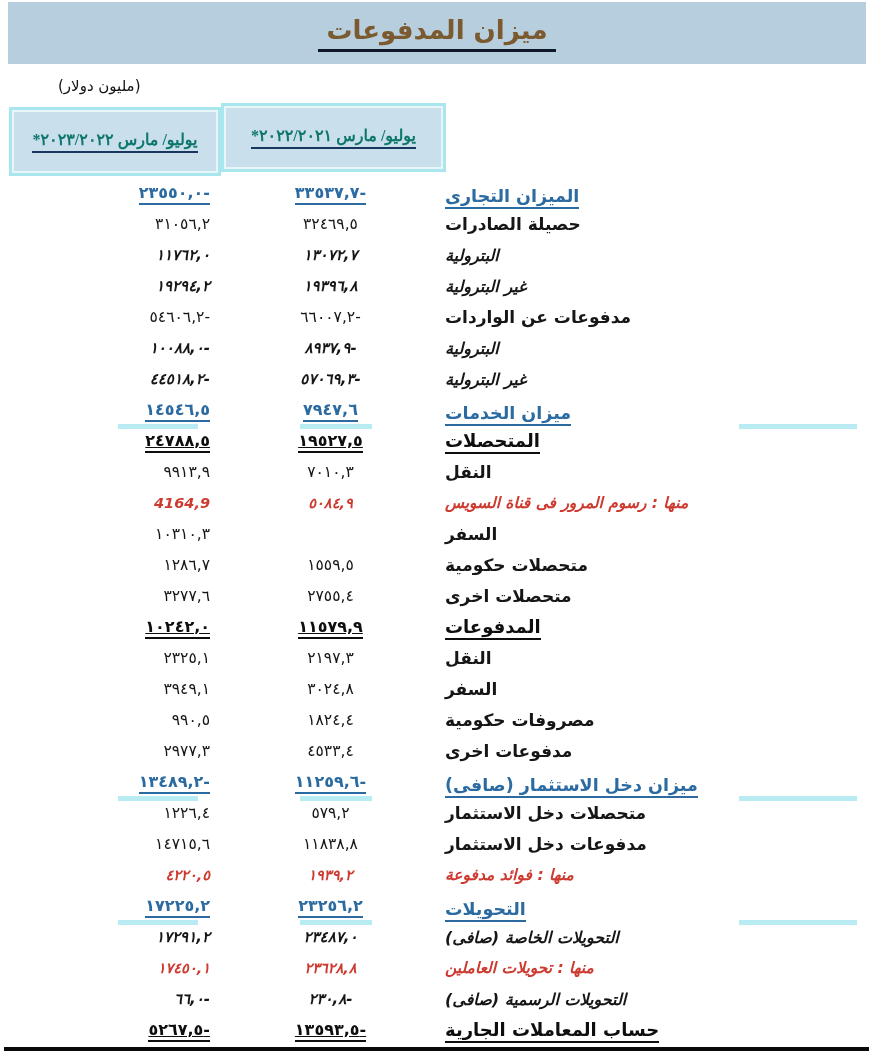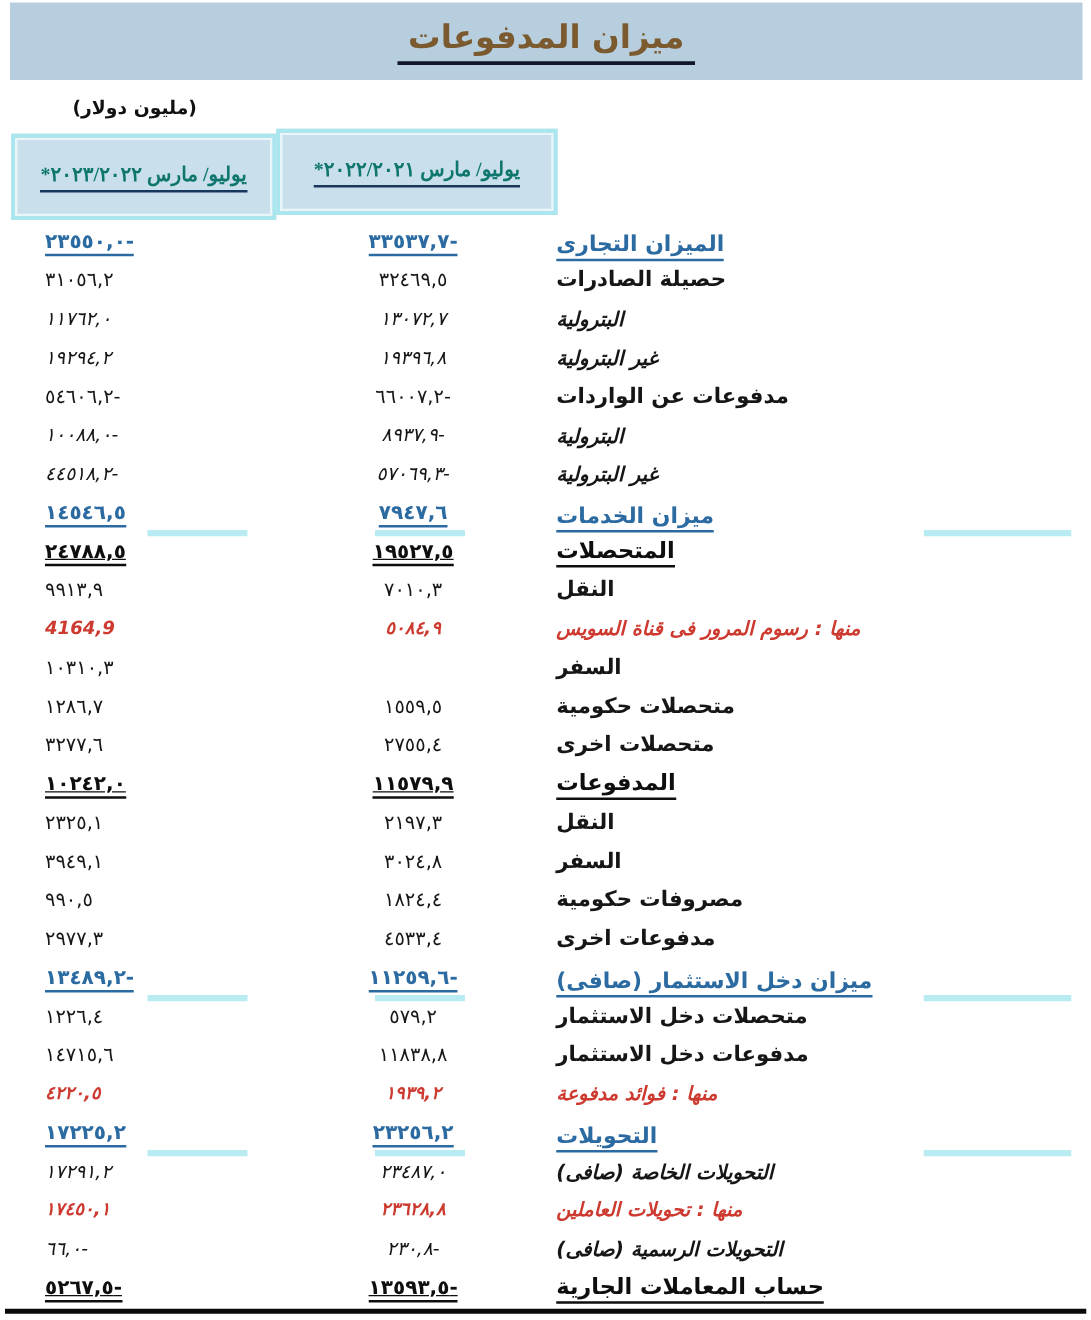--- a/index.html
+++ b/index.html
@@ -9,56 +9,56 @@
   }
   .band{
     position:absolute;top:2px;left:8px;right:7px;height:62px;background:#b7cede;
     display:flex;align-items:center;justify-content:center;
   }
   .title{
     font-size:26px;font-weight:bold;color:#7a5a2e;
     border-bottom:3px solid #0f172a;padding:0 8px 4px;white-space:nowrap;
   }
   .unit{
-    position:absolute;top:77px;left:58px;font-size:15px;font-weight:bold;color:#111;
+    position:absolute;top:77px;left:58px;font-size:15px;font-weight:normal;color:#111;
     direction:rtl;white-space:nowrap;
   }
   .colbox{
     position:absolute;background:#c9e0ec;border:3px solid #a9e6ee;
     box-shadow:inset 0 0 0 2px #e9f6f9;
     display:flex;align-items:center;justify-content:center;
   }
   .colbox.c1{top:103px;left:221px;width:219px;height:63px;}
   .colbox.c2{top:107px;left:9px;width:206px;height:63px;}
   .colbox .txt{
     font-size:16px;font-weight:bold;color:#0f766e;
     border-bottom:2px solid #17375d;padding-bottom:2px;white-space:nowrap;font-family:Liberation Serif, serif;
   }
   .rows{position:absolute;top:178px;left:0;right:0;}
   .row{position:relative;height:31px;}
   .cell{position:absolute;top:0;height:31px;display:flex;align-items:center;}
   .lab{right:28px;left:445px;justify-content:flex-end;font-size:17px;font-weight:bold;}
   .v1{left:228px;width:205px;justify-content:center;direction:ltr;}
-  .v2{left:36px;width:198px;justify-content:flex-start;direction:ltr;}
+  .v2{left:12px;width:198px;justify-content:flex-end;direction:ltr;}
   .v1,.v2{font-size:15.5px;font-weight:normal;}
   .txt{white-space:nowrap;padding-bottom:1px;}
 
   .style-section-blue .cell{color:#2b6ba1;font-weight:bold;}
   .style-section-blue .lab{font-size:17.5px;align-items:flex-end;}
   .style-section-blue .v1,.style-section-blue .v2{font-size:16px;font-weight:bold;}
   .style-section-blue .txt{border-bottom:2px solid currentColor;}
 
   .style-section-black .cell{color:#0e0e0e;font-weight:bold;}
   .style-section-black .lab{font-size:18px;}
   .style-section-black .v1,.style-section-black .v2{font-size:16px;font-weight:bold;text-decoration:underline;}
   .style-section-black .txt{border-bottom:2px solid currentColor;}
 
   .style-italic .cell{font-style:italic;}
   .style-italic .lab{font-size:16px;}
-  .style-italic .v1,.style-italic .v2{font-size:15px;}
+  .style-italic .v1,.style-italic .v2{font-size:15px;font-weight:bold;}
 
   .style-red-italic .cell{font-style:italic;color:#cd3a30;}
   .style-red-italic .lab{font-size:15.5px;font-weight:bold;}
   .style-red-italic .v1,.style-red-italic .v2{font-size:14.5px;font-weight:bold;}
 
   .hl{display:none;position:absolute;bottom:-3px;height:5px;background:#b9ecf2;}
   .row-highlight .hl{display:block;}
   .hl-v2{left:118px;width:80px;}
   .hl-v1{left:300px;width:72px;}
   .hl-lab{right:16px;width:118px;}

